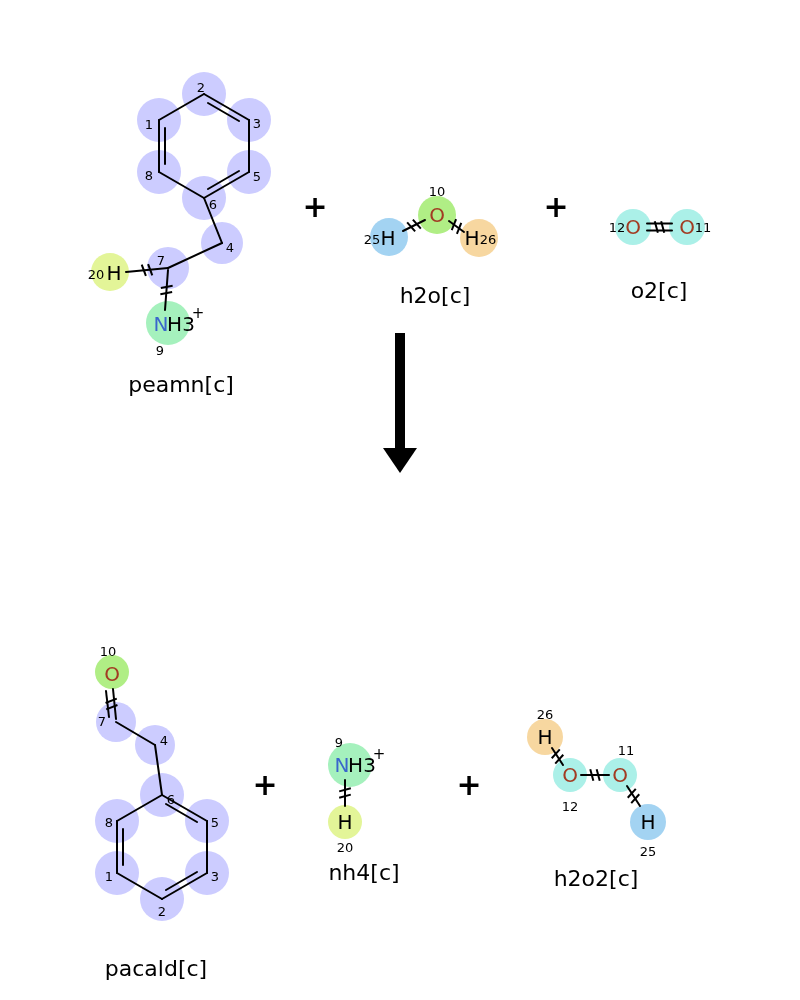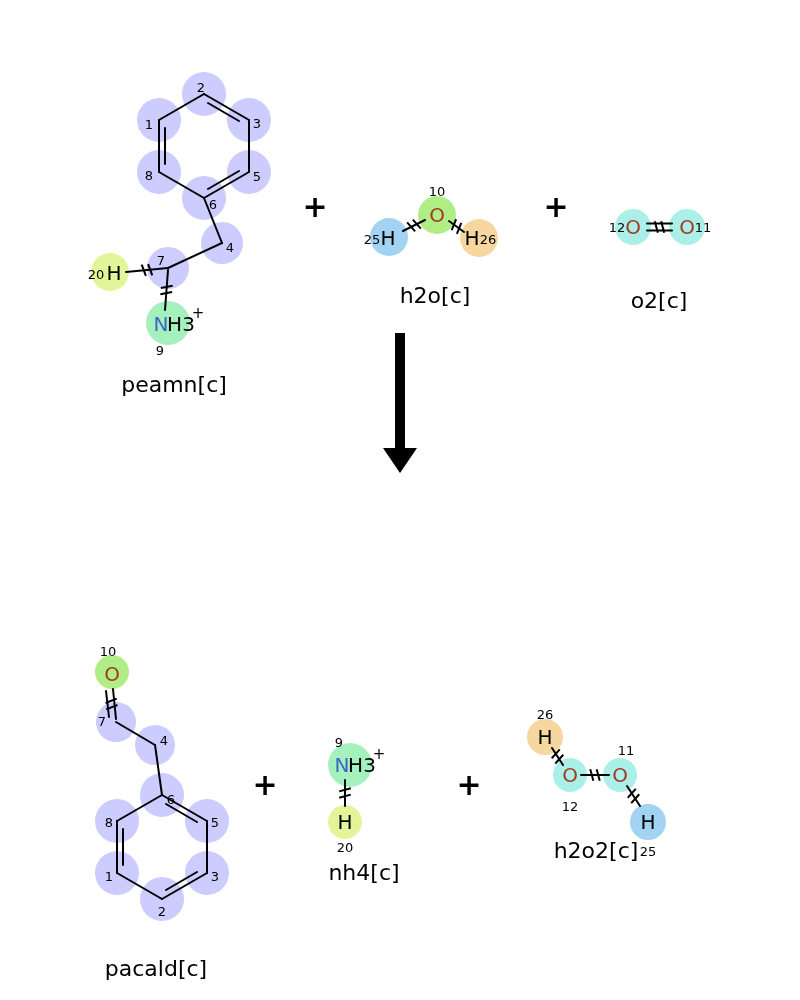--- a/index.html
+++ b/index.html
@@ -165,19 +165,19 @@
         <rect x="395" y="333" width="10" height="117" fill="#000000"></rect>
         <polygon points="383,448 417,448 400,473" fill="#000000"></polygon>
       </g>
     </svg>
 
   <div class="plus" style="left:315px;top:192px">+</div>
   <div class="plus" style="left:556px;top:192px">+</div>
   <div class="plus" style="left:265px;top:770px">+</div>
   <div class="plus" style="left:469px;top:770px">+</div>
 
-  <div class="mol-label" style="left:174px;top:374px">peamn[c]</div>
+  <div class="mol-label" style="left:181px;top:374px">peamn[c]</div>
   <div class="mol-label" style="left:435px;top:285px">h2o[c]</div>
-  <div class="mol-label" style="left:659px;top:290px">o2[c]</div>
+  <div class="mol-label" style="left:659px;top:280px">o2[c]</div>
   <div class="mol-label" style="left:156px;top:958px">pacald[c]</div>
   <div class="mol-label" style="left:364px;top:862px">nh4[c]</div>
-  <div class="mol-label" style="left:596px;top:840px">h2o2[c]</div>
+  <div class="mol-label" style="left:596px;top:868px">h2o2[c]</div>
 </div>
 
 </body></html>

